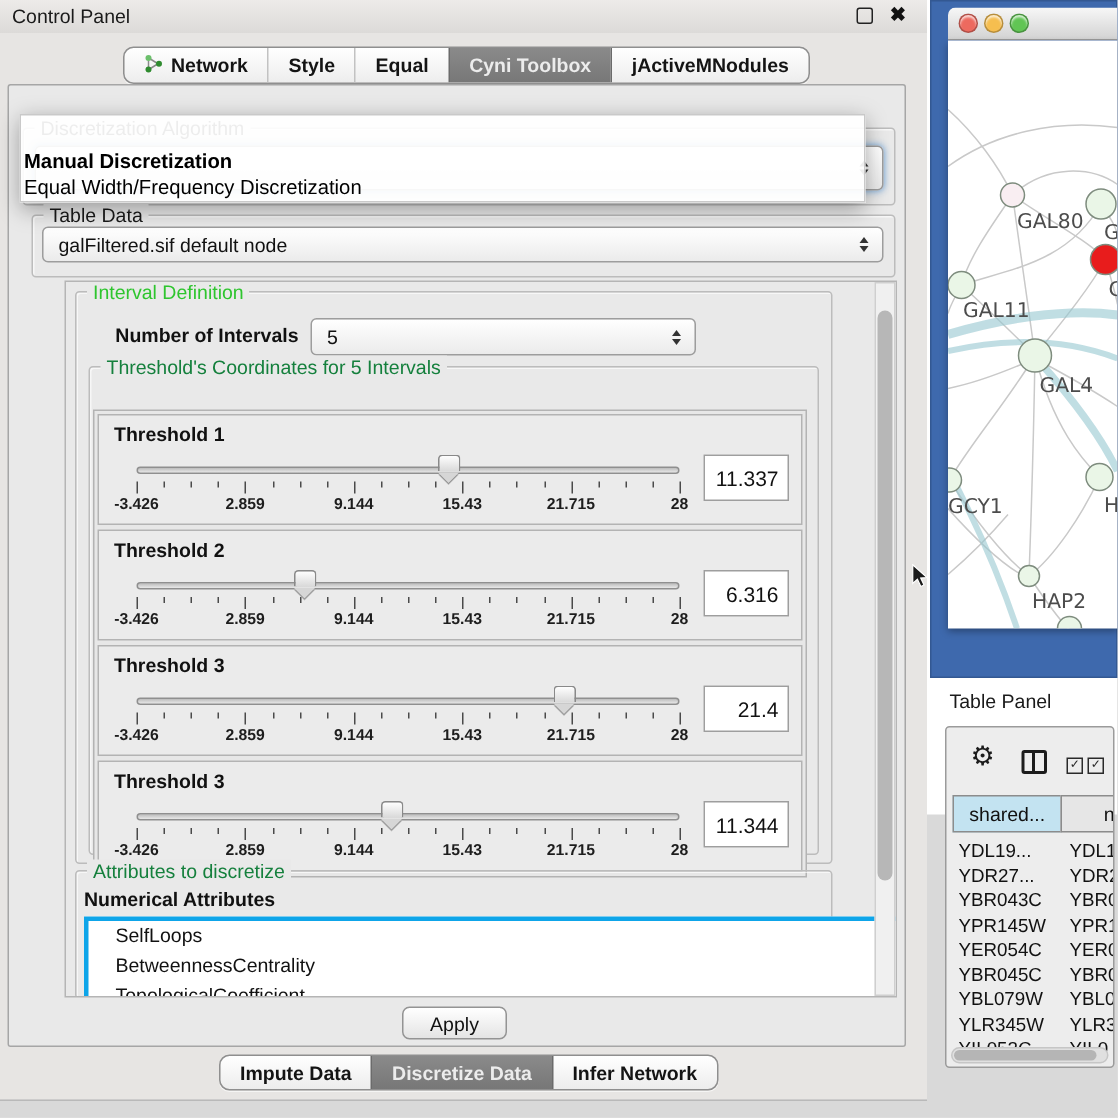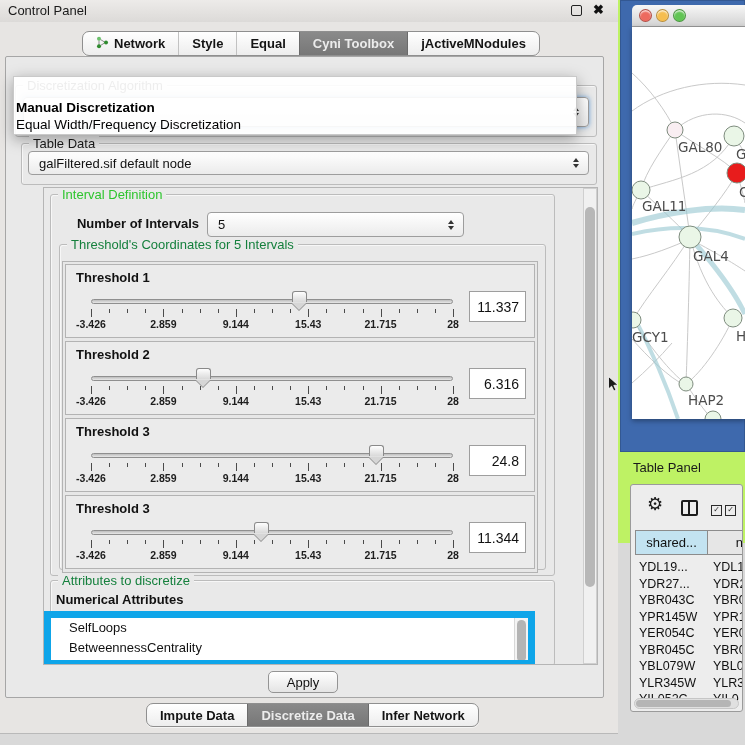--- a/index.html
+++ b/index.html
@@ -55,54 +55,54 @@
   .popup-opt{position:absolute;left:2px;font-size:13.5px;color:#000;white-space:nowrap}
   .popup-opt.hl{font-weight:700}
 
   
   .scrollpane{position:absolute;left:37px;top:130px;width:555px;height:478px;border:1px solid #b5b5b5;
     overflow:hidden;background:#e9e9e9}
   .g-interval{left:6px;top:6px;width:505px;height:382px}
   .lbl-intervals{position:absolute;left:20px;top:28px;width:135px;text-align:right;font-size:13px;font-weight:700;color:#111}
   .spinner{left:163px;top:24px;width:257px;height:25px}
   .g-thr{left:15px;top:56px;width:487px;height:326px}
-  .cards{position:absolute;left:18px;top:73px;width:476px;height:312px;border:1px solid #b3b3b3;background:#e7e7e7}
+  .cards{position:absolute;left:18px;top:85px;width:476px;height:312px;border:1px solid #b3b3b3;background:#e7e7e7}
   .thr-card{position:absolute;left:2px;width:470px;height:74px;background:#ebebeb;border:1px solid #b3b3b3}
   .thr-label{position:absolute;left:10px;top:5px;font-size:13px;font-weight:700;color:#111}
   .thr-track{position:absolute;left:25px;top:34px;width:362px;height:5px;border:1px solid #8f8f8f;border-radius:3px;
     background:linear-gradient(#bdbdbd,#e8e8e8)}
   .thr-thumb{position:absolute;top:26px;width:15px;height:11px;border:1px solid #898989;border-bottom:none;
     border-radius:3px 3px 0 0;background:linear-gradient(#fefefe,#d9d9d9)}
   .thr-thumb::after{content:"";position:absolute;left:-1px;top:11px;width:0;height:0;
     border-left:7.5px solid transparent;border-right:7.5px solid transparent;border-top:7px solid #d6d6d6;
     filter:drop-shadow(0 1px 0 #898989)}
   .thr-ticks{position:absolute;left:25px;top:44px;width:363px;height:9px}
   .tick{position:absolute;top:0;width:1px;background:#4a4a4a}
   .tick.major{height:8px}
   .tick.minor{height:4px}
   .thr-scale{position:absolute;left:25px;top:53px;width:363px;height:13px}
   .slabel{position:absolute;transform:translateX(-50%);font-size:10.5px;font-weight:700;color:#1d1d1d;white-space:nowrap}
   .thr-value{position:absolute;left:403px;top:26px;width:57px;height:31px;background:#fff;border:1px solid #9e9e9e;
     font-size:14px;color:#111;display:flex;align-items:center;justify-content:flex-end;padding-right:6px}
 
   .g-attr{left:6px;top:392px;width:505px;height:86px}
   .lbl-numattr{position:absolute;left:12px;top:404px;font-size:13px;font-weight:700;color:#111}
-  .listbox{position:absolute;left:0;top:423px;width:491px;height:56px;background:#fff;border:7px solid #0ea5e9;overflow:hidden}
+  .listbox{position:absolute;left:12px;top:423px;width:585px;height:56px;background:#fff;border:3px solid #0ea5e9;overflow:hidden}
   .list-item{font-size:13px;color:#111;padding-left:18px;line-height:20px;white-space:nowrap}
   .list-scrollbar{position:absolute;right:0;top:0;bottom:0;width:14px;background:#f4f4f4;border-left:1px solid #d8d8d8}
   .list-thumb{position:absolute;left:2px;top:2px;width:9px;height:42px;border-radius:5px;background:#b4b4b4}
 
   .vscrollbar{position:absolute;left:577px;top:131px;width:14px;height:476px;background:#f0f0f0;border:1px solid #cfcfcf}
   .vthumb{position:absolute;left:1px;top:18px;width:10px;height:380px;border-radius:6px;background:#b7b7b7}
 
   .btn.apply{position:absolute;left:262px;top:614px;width:70px;height:22px;background:linear-gradient(#ffffff,#e4e4e4);
     border:1px solid #949494;border-radius:5px;font-size:13px;color:#111;display:flex;align-items:center;justify-content:center}
 
   
-  .right-bg{position:absolute;left:618px;top:0;width:127px;height:543px;background:#bef264}
+  .right-bg{position:absolute;left:618px;top:0;width:127px;height:543px;background:#ffffff}
   .net-frame{position:absolute;left:2px;top:0;width:125px;height:452px;background:#3e69ad;
     box-shadow:inset 0 0 0 1px #335892}
   .net-titlebar{position:absolute;left:12px;top:5px;width:113px;height:22px;
     background:linear-gradient(#f7f7f7,#d3d3d3);border-bottom:1px solid #9a9a9a;border-radius:5px 0 0 0}
   .tl{position:absolute;top:4px;width:13px;height:13px;border-radius:50%;border:1px solid rgba(0,0,0,.25);
     box-shadow:inset 0 1.5px 1.5px rgba(255,255,255,.75)}
   .tl.c{left:7px}.tl.m{left:24px}.tl.z{left:41px}
   .net-canvas{position:absolute;left:12px;top:27px;width:113px;height:392px;background:#fff;overflow:hidden;
     box-shadow:0 2px 5px rgba(0,0,0,.35)}
   .net-canvas svg text{font-family:"DejaVu Sans","Liberation Sans",sans-serif;font-size:13.5px;fill:#4c4c4c}
@@ -308,21 +308,21 @@
               </div>
               <div class="thr-scale">
                 <span class="slabel" style="left: 0px;">-3.426</span>
                 <span class="slabel" style="left: 72.4px;">2.859</span>
                 <span class="slabel" style="left: 144.8px;">9.144</span>
                 <span class="slabel" style="left: 217.2px;">15.43</span>
                 <span class="slabel" style="left: 289.6px;">21.715</span>
                 <span class="slabel" style="left: 362px;">28</span>
               </div>
               <div class="thr-thumb" style="left: 303.474px;"></div>
-              <div class="thr-value">24.8</div>
+              <div class="thr-value">21.4</div>
             </div>
             <div class="thr-card" style="top: 233px;">
               <div class="thr-label">Threshold 3</div>
               <div class="thr-track"></div>
               <div class="thr-ticks">
                 <i class="tick major" style="left: 0px;"></i>
                 <i class="tick minor" style="left: 18.1px;"></i>
                 <i class="tick minor" style="left: 36.2px;"></i>
                 <i class="tick minor" style="left: 54.3px;"></i>
                 <i class="tick major" style="left: 72.4px;"></i>

